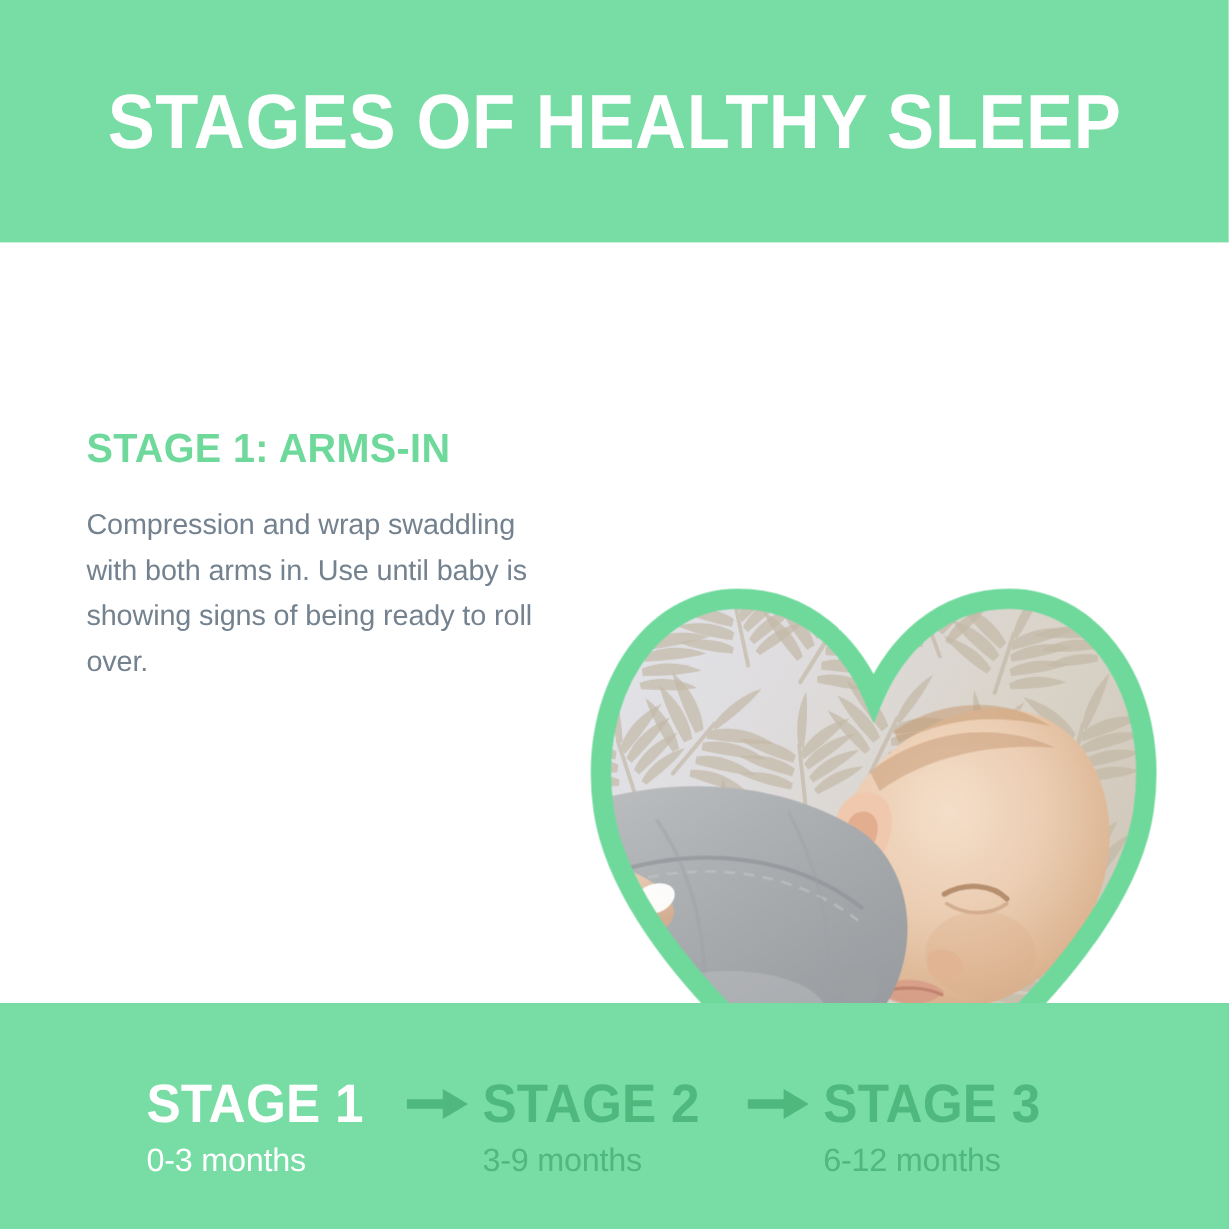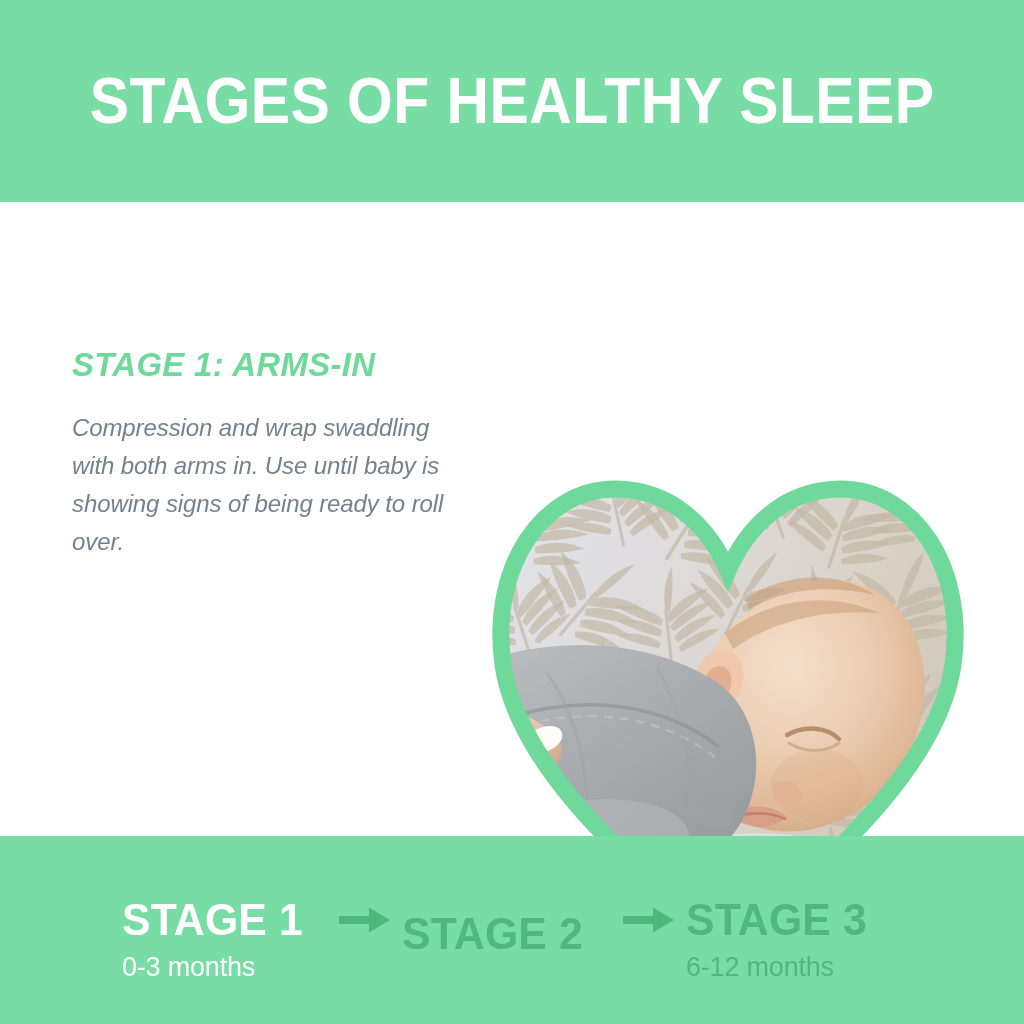--- a/index.html
+++ b/index.html
@@ -47,25 +47,24 @@
     transform-origin: center center;
     white-space: nowrap;
     margin: 0;
     padding: 0;
   }
 
   
   .content {
     position: absolute;
     left: 0;
-    top: 202px;
+    top: 212px;
     width: 1024px;
     height: 616px;
     background: #ffffff;
-    font-style: italic;
   }
 
   .text-col {
     position: absolute;
     left: 72px;
     top: 145px;
     width: 400px;
   }
   .stage-heading {
     color: #6FD99C;
@@ -366,20 +365,21 @@
       </div>
 
       <div class="arrow-sep">
         <svg width="52" height="30" viewBox="0 0 52 30" xmlns="http://www.w3.org/2000/svg">
           <path d="M0 11 H30 V2.5 L51 15 L30 27.5 V19 H0 Z" fill="#4FB87C"></path>
         </svg>
       </div>
 
       <div class="stage-cell inactive s2">
         <div class="stage-name">STAGE 2</div>
+        <div class="stage-months">3-9 months</div>
       </div>
 
       <div class="arrow-sep">
         <svg width="52" height="30" viewBox="0 0 52 30" xmlns="http://www.w3.org/2000/svg">
           <path d="M0 11 H30 V2.5 L51 15 L30 27.5 V19 H0 Z" fill="#4FB87C"></path>
         </svg>
       </div>
 
       <div class="stage-cell inactive s3">
         <div class="stage-name">STAGE 3</div>

